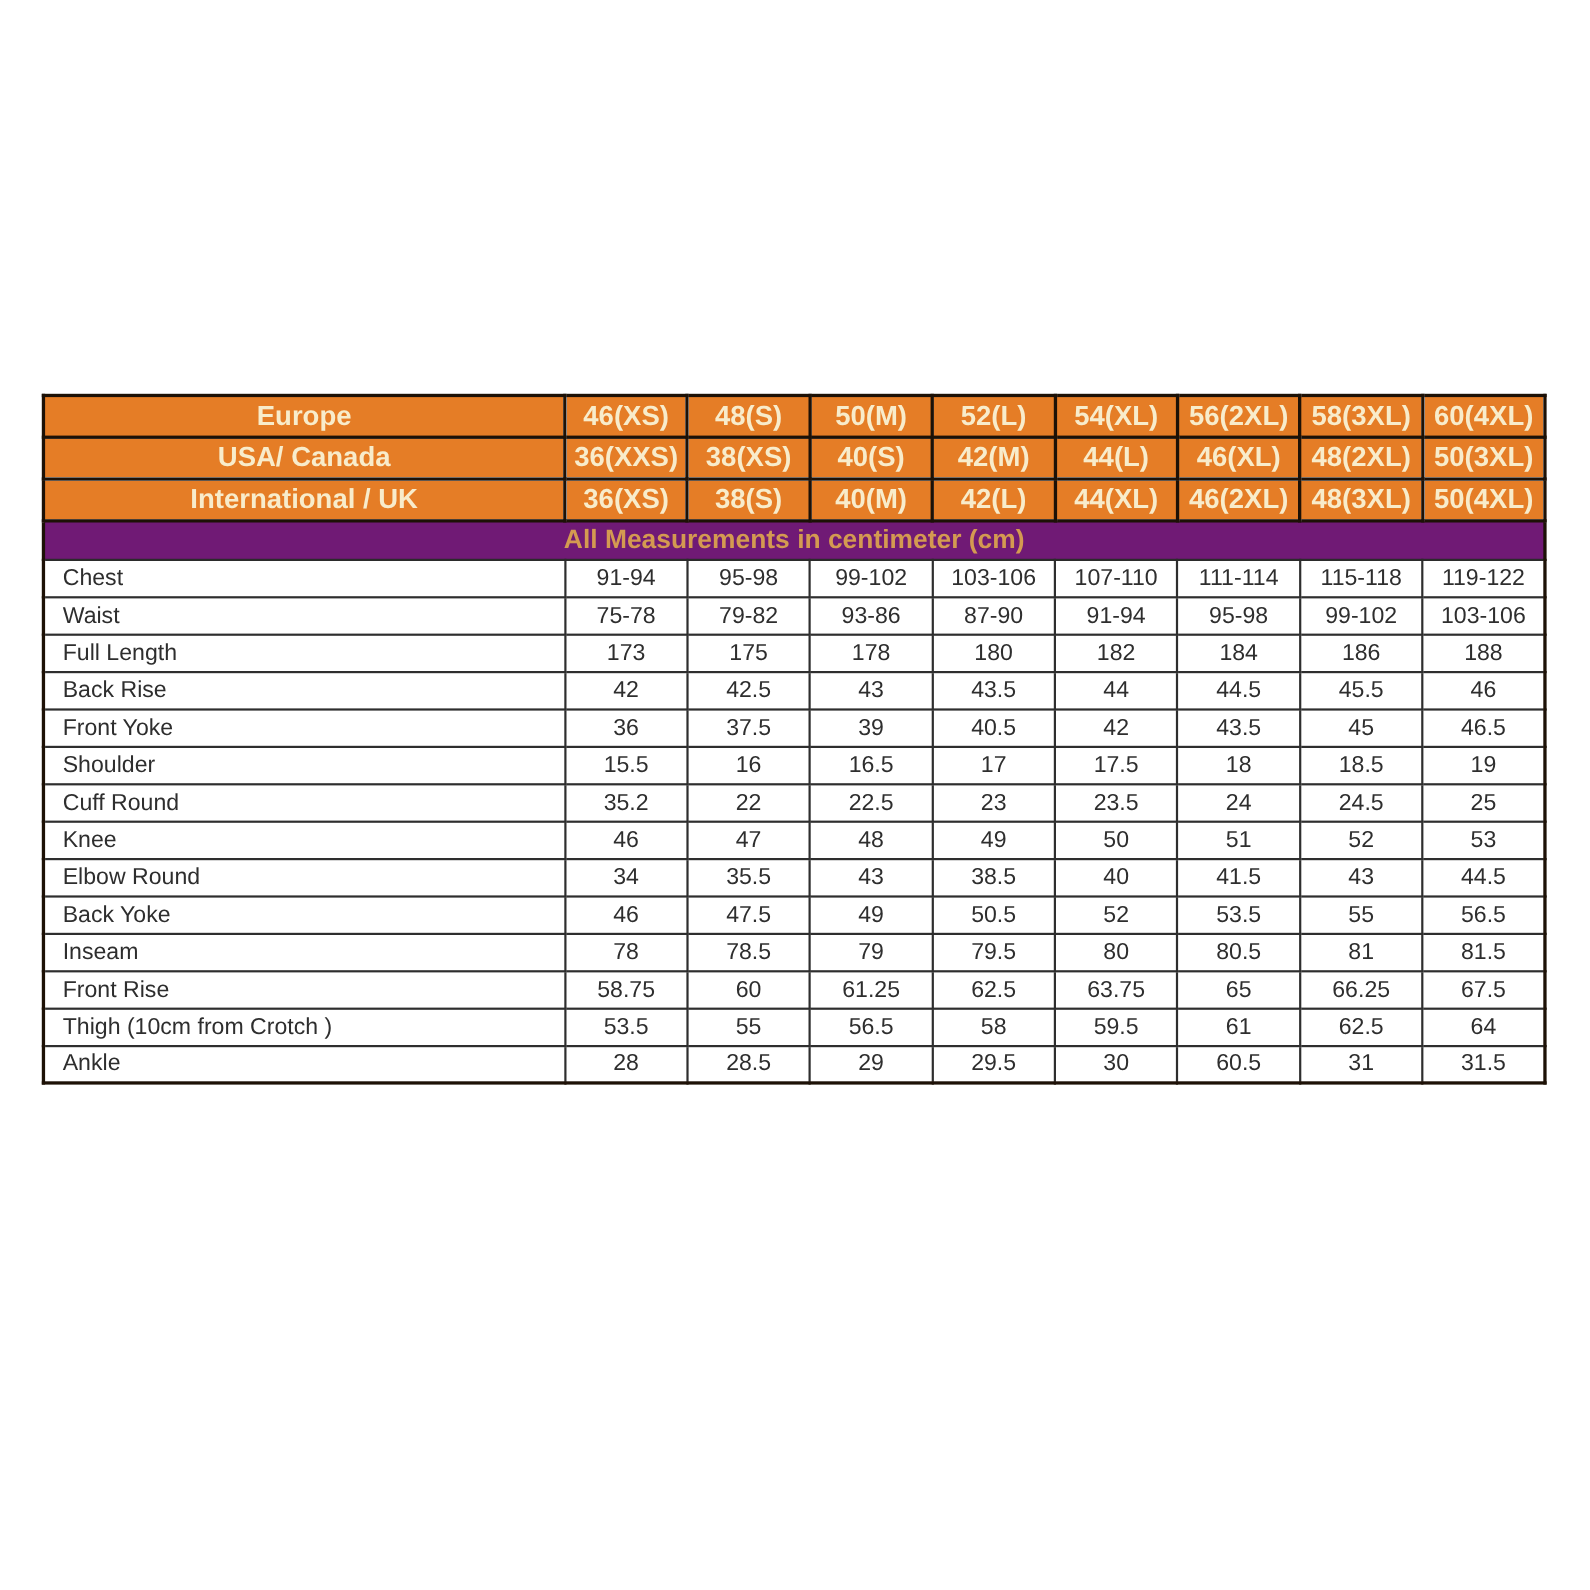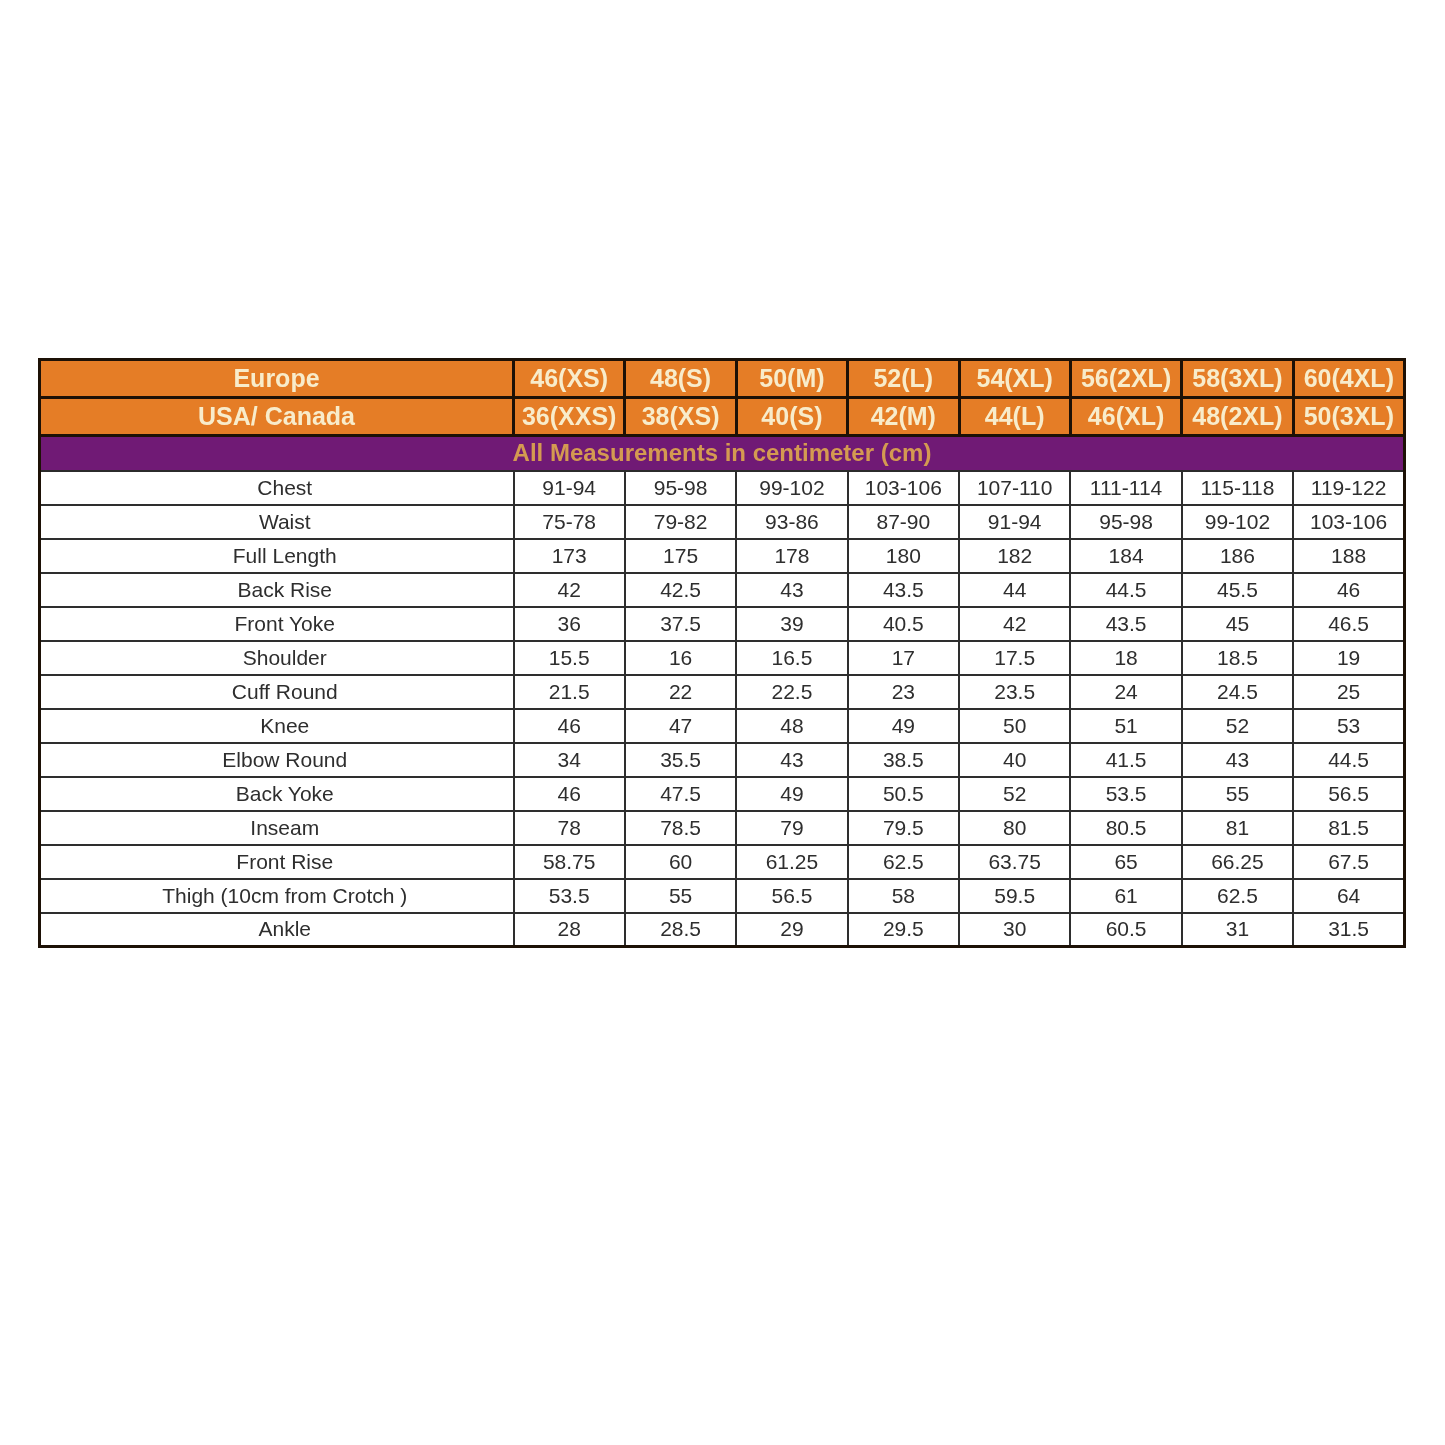--- a/index.html
+++ b/index.html
@@ -53,21 +53,21 @@
     background: #ffffff;
     color: #2e2e2e;
     font-size: 21px;
     text-align: center;
     border: 2px solid #2e2e2e;
     padding: 0;
     overflow: hidden;
     white-space: nowrap;
   }
   tr.data td.label {
-    text-align: center;
+    text-align: left;
     padding-left: 16px;
   }
 </style>
 </head>
 <body>
 
 <div class="table-wrap">
   <table class="size-chart">
     <colgroup>
       <col style="width:474px">
@@ -96,20 +96,31 @@
           <td>USA/ Canada</td>
           <td>36(XXS)</td>
           <td>38(XS)</td>
           <td>40(S)</td>
           <td>42(M)</td>
           <td>44(L)</td>
           <td>46(XL)</td>
           <td>48(2XL)</td>
           <td>50(3XL)</td>
         </tr>
+        <tr class="hdr">
+          <td>International / UK</td>
+          <td>36(XS)</td>
+          <td>38(S)</td>
+          <td>40(M)</td>
+          <td>42(L)</td>
+          <td>44(XL)</td>
+          <td>46(2XL)</td>
+          <td>48(3XL)</td>
+          <td>50(4XL)</td>
+        </tr>
         <tr class="note">
           <td colspan="9">All Measurements in centimeter (cm)</td>
         </tr>
         <tr class="data">
           <td class="label">Chest</td>
           <td>91-94</td>
           <td>95-98</td>
           <td>99-102</td>
           <td>103-106</td>
           <td>107-110</td>
@@ -167,21 +178,21 @@
           <td>16</td>
           <td>16.5</td>
           <td>17</td>
           <td>17.5</td>
           <td>18</td>
           <td>18.5</td>
           <td>19</td>
         </tr>
         <tr class="data">
           <td class="label">Cuff Round</td>
-          <td>21.5</td>
+          <td>35.2</td>
           <td>22</td>
           <td>22.5</td>
           <td>23</td>
           <td>23.5</td>
           <td>24</td>
           <td>24.5</td>
           <td>25</td>
         </tr>
         <tr class="data">
           <td class="label">Knee</td>

